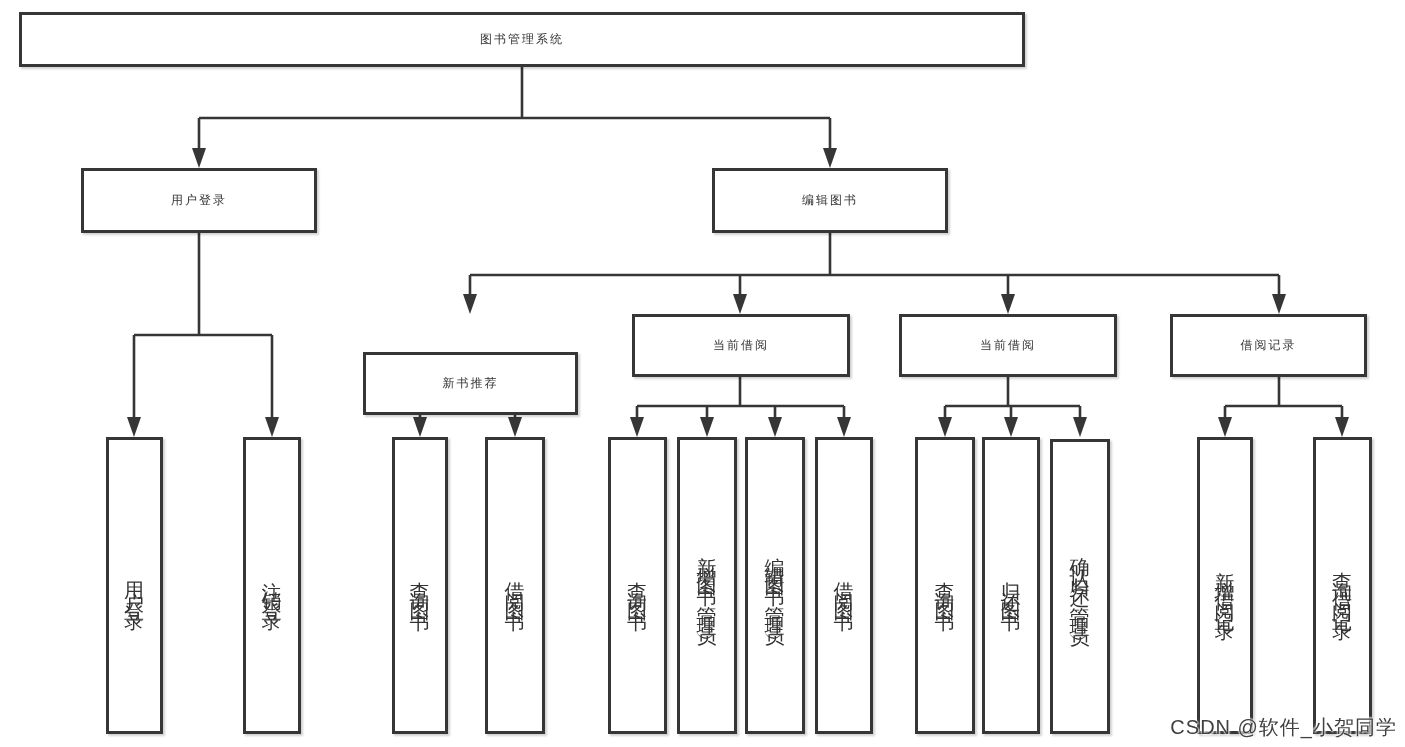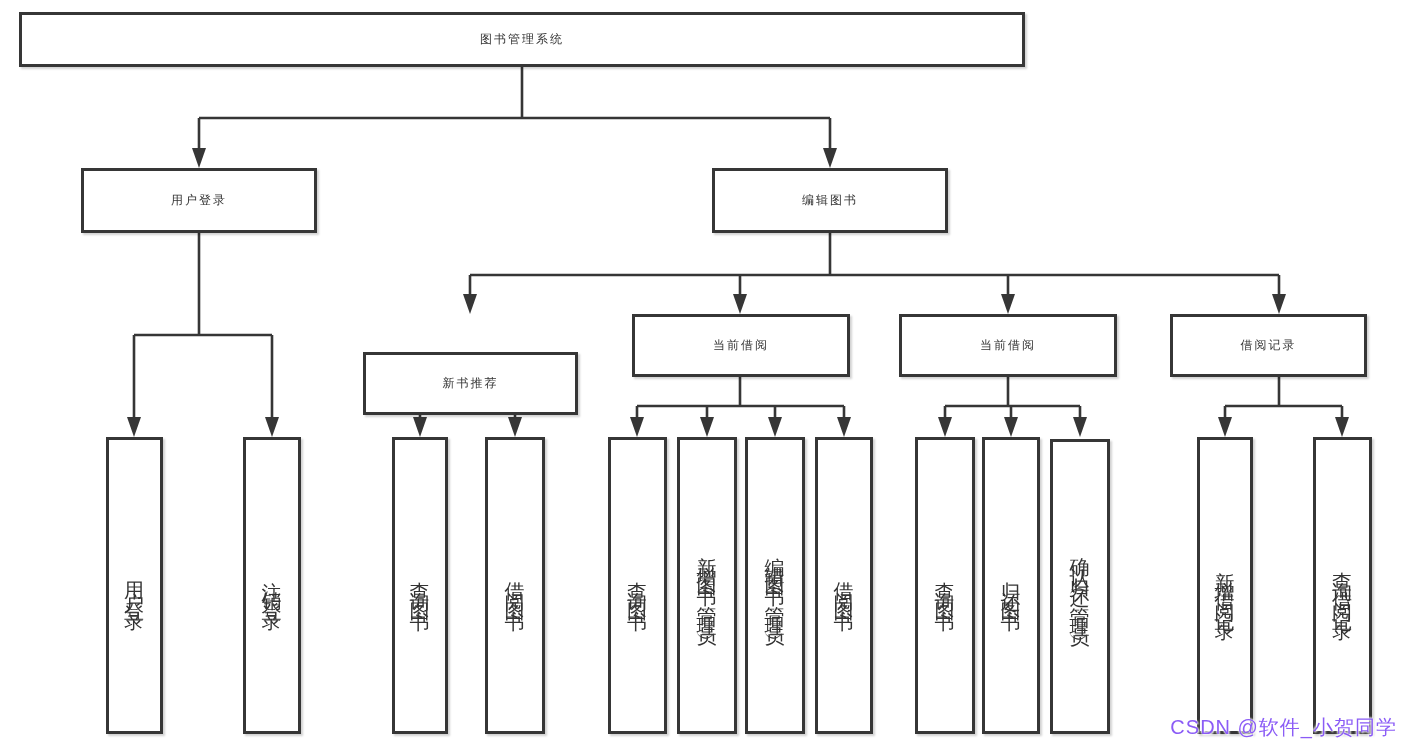--- a/index.html
+++ b/index.html
@@ -38,21 +38,21 @@
     font-size: 20px;
     letter-spacing: 10px;
     line-height: 1;
     white-space: nowrap;
   }
   .watermark {
     position: absolute;
     right: 8px;
     bottom: 6px;
     font-size: 20px;
-    color: #8b5cf6;
+    color: #404040;
     letter-spacing: 1px;
     text-shadow: 0 0 2px #ffffff, 1px 1px 2px #ffffff, -1px -1px 2px #ffffff;
     white-space: nowrap;
   }
 </style>
 </head>
 <body>
 
 <div class="canvas">
 

